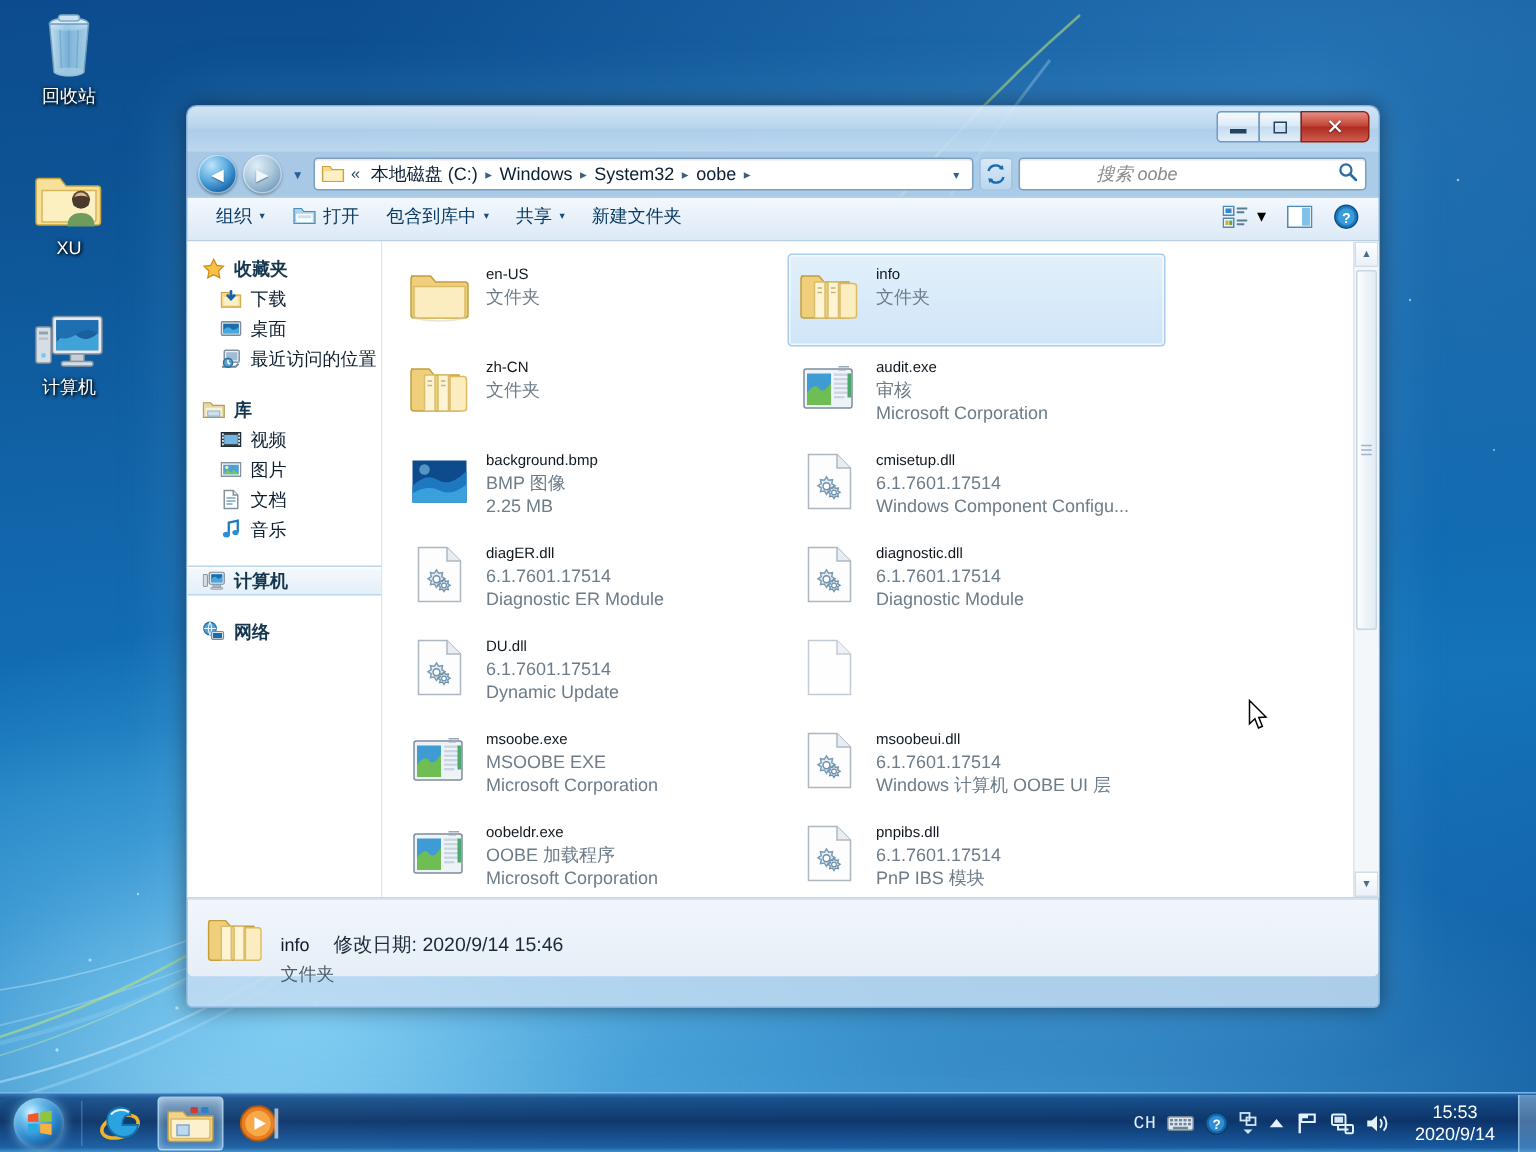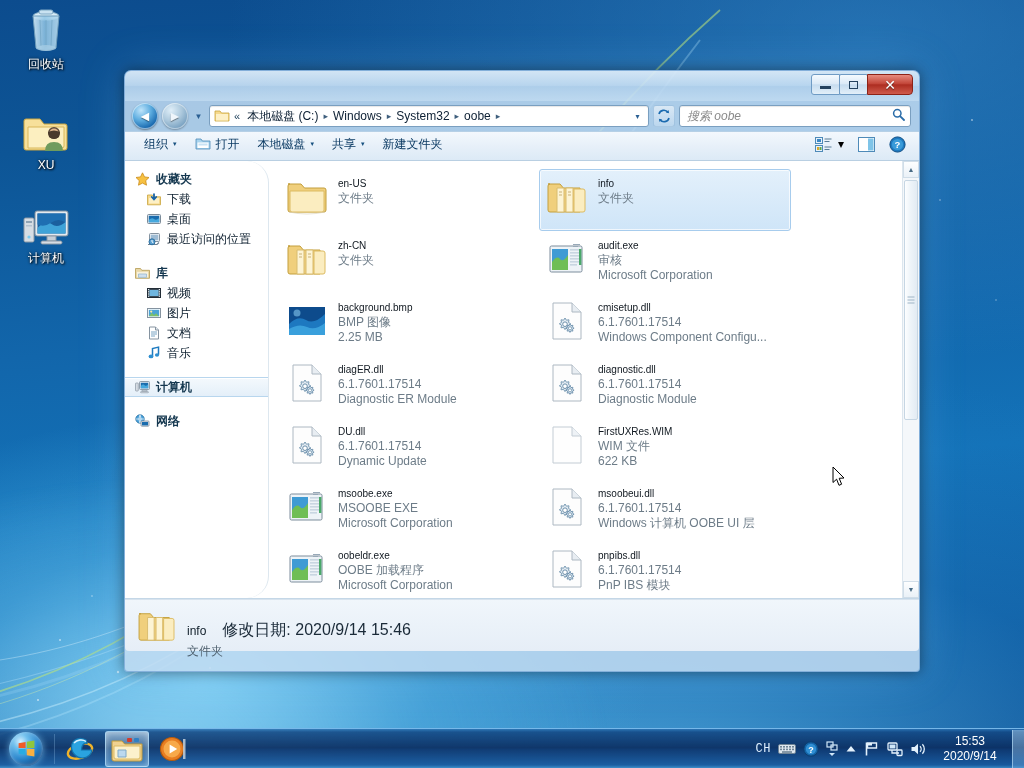--- a/index.html
+++ b/index.html
@@ -95,40 +95,40 @@
   .refresh { width:22px; height:22px; display:flex; align-items:center; justify-content:center;
     border:1px solid transparent; border-radius:3px; color:#1b6bb0; font-size:14px; flex:none;
     background: linear-gradient(to bottom, rgba(255,255,255,.55), rgba(220,236,250,.35));
     border-color: rgba(140,180,215,.6);
   }
   .searchbox {
     width:232px; height:22px; background:#fff; border:1px solid #7a9fc0; border-radius:3px;
     display:flex; align-items:center; padding:0 4px 0 7px; flex:none;
     box-shadow: inset 0 1px 1px rgba(0,0,0,.10);
   }
-  .searchbox .ph { flex:1; font-style:italic; color:#8a8a8a; font-size:12px; }
+  .searchbox .ph { flex:1; font-style:italic; color:#8a8a8a; font-size:12px;margin-left:44px; }
   .searchbox .mag { width:16px; text-align:center; color:#2a6ca8; font-size:13px; }
 
   
   .cmdbar {
     height:30px; display:flex; align-items:center; padding:0 6px 4px 10px;
     background: linear-gradient(to bottom,#f3f8fd 0%, #e7f0f9 50%, #dceaf6 100%);
     border-top:1px solid #b6d0e6; border-bottom:1px solid #b9cfe2;
   }
   .cmd { display:flex; align-items:center; gap:5px; padding:4px 8px; color:#0b3a63; font-size:12px;
     border:1px solid transparent; border-radius:3px; white-space:nowrap; cursor:default;}
   .cmd .cv { font-size:7px; color:#16507f; }
   .cmdspacer { flex:1; }
   .cmdicon { padding:3px 6px; display:flex; align-items:center; border:1px solid transparent; border-radius:3px;}
 
   
   .ebody { display:flex; height:438px; background:#fff; border-bottom:1px solid #c4d7e7;}
   .navpane {
-    width:144px; background:#fff; border-right:1px solid #dde7ef;
-    padding:8px 0 0 0; font-size:12px; overflow:hidden; position:relative;border-radius:22px;
+    width:130px; background:#fff; border-right:1px solid #dde7ef;
+    padding:8px 0 0 0; font-size:12px; overflow:hidden; position:relative;
   }
   .np-item { display:flex; align-items:center; gap:6px; height:20px; padding-left:10px; color:#0d1f2f; cursor:default;}
   .np-item.child { padding-left:22px; }
   .np-item.sel {
     background: linear-gradient(to bottom,#f4f9fd,#e4eff9);
     border:1px solid #b8d6ee; border-left:none; border-right:none;
     margin-left:0; padding-left:10px; box-shadow: inset 0 1px 0 #fff;
   }
   .np-gap { height:14px; }
   .np-label { white-space:nowrap; }
@@ -159,21 +159,21 @@
   .vs-grip { position:absolute; top:50%; left:50%; transform:translate(-50%,-50%); width:7px; }
   .vs-grip i { display:block; height:1px; background:#9db3c6; margin:2px 0;}
 
   
   .details { height:52px; display:flex; align-items:center; gap:10px; padding:0 12px;
     background: linear-gradient(to bottom,#f0f6fb 0%, #e6eef7 100%);
     border-top:1px solid #d7e3ee; border-radius:0 0 4px 4px;}
   .det-icon { width:40px; height:40px; display:flex; align-items:center; justify-content:center;}
   .det-txt .r1 { display:flex; gap:16px; align-items:baseline;}
   .det-name { font-size:12px; color:#0f1d29; }
-  .det-mod { font-size:16px; color:#1a2a38;margin-top:28px; }
+  .det-mod { font-size:13px; color:#1a2a38;margin-top:28px; }
   .det-type { font-size:12px; color:#4d5f6d; margin-top:2px;}
 
   
   #taskbar {
     position:absolute; left:0; bottom:0; width:1024px; height:40px;
     background:
       linear-gradient(to bottom, rgba(40,110,175,.80) 0%, rgba(18,70,130,.86) 8%, rgba(10,44,95,.90) 48%, rgba(12,52,108,.92) 52%, rgba(22,86,155,.88) 92%, rgba(60,140,200,.85) 100%);
     border-top:1px solid rgba(140,200,245,.75);
     display:flex; align-items:center;
   }
@@ -357,21 +357,21 @@
     </div>
     <div class="cmd">
       <svg width="16" height="14" viewBox="0 0 16 14">
         <path d="M1 2h5l1.4 2H15v8H1z" fill="#a9d4ee" stroke="#4e8ab8" stroke-width=".8"></path>
         <path d="M2.5 5.5h11V11H2.5z" fill="#fff"></path>
         <path d="M3.5 6.5h9v2h-9z" fill="#c9e3f5"></path>
       </svg>
       <span>打开</span>
     </div>
     <div class="cmd">
-      <span>本地磁盘</span>
+      <span>包含到库中</span>
       <span class="cv">▾</span>
     </div>
     <div class="cmd">
       <span>共享</span>
       <span class="cv">▾</span>
     </div>
     <div class="cmd">
       <span>新建文件夹</span>
     </div>
 
@@ -700,25 +700,20 @@
             <div class="fsub">Dynamic Update</div>
           </div>
         </div>
 
         <div class="fitem">
           <div class="ficon">
             <svg width="32" height="38" viewBox="0 0 32 38">
               <path d="M2 1h19l9 9v27H2z" fill="#fefefe" stroke="#c3ccd4"></path>
               <path d="M21 1 v9 h9" fill="#eef2f6" stroke="#c3ccd4"></path>
             </svg>
-          </div>
-          <div class="fmeta">
-            <div class="fname">FirstUXRes.WIM</div>
-            <div class="fsub">WIM 文件</div>
-            <div class="fsub">622 KB</div>
           </div>
         </div>
 
         <div class="fitem">
           <div class="ficon">
             <svg width="36" height="32" viewBox="0 0 36 32">
               <rect x="1" y="3" width="32" height="26" rx="1.5" fill="#eef3f7" stroke="#7d8d9c"></rect>
               <rect x="3" y="6" width="16" height="21" fill="#3f9bd4"></rect>
               <path d="M3 19 q5-7 8-3 t8-4 v15 h-16z" fill="#6fbe55"></path>
               <g fill="#c9d6e1">

